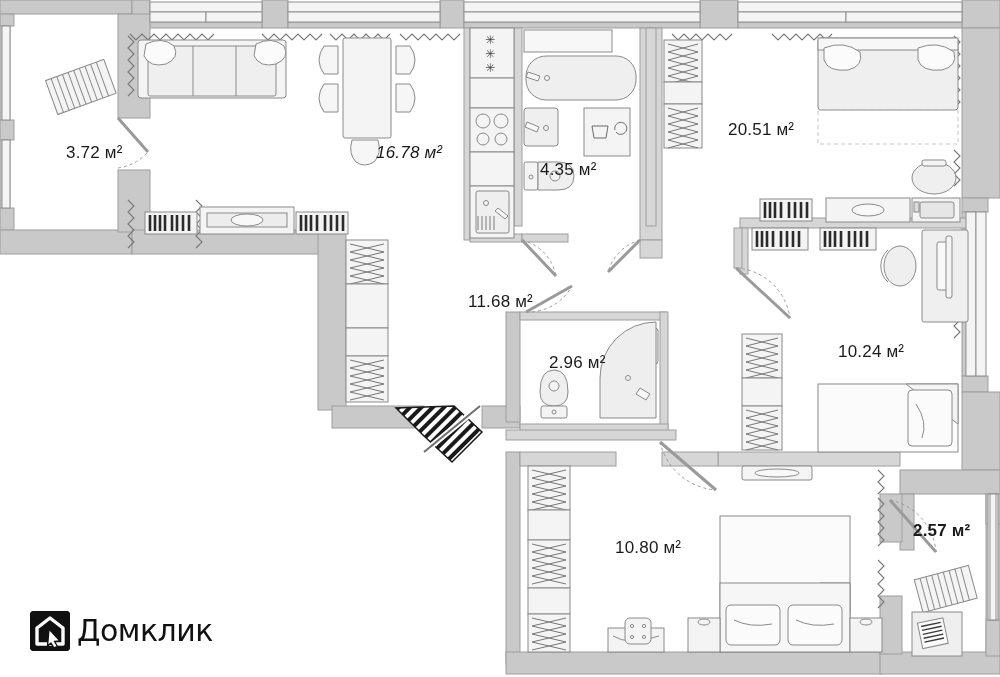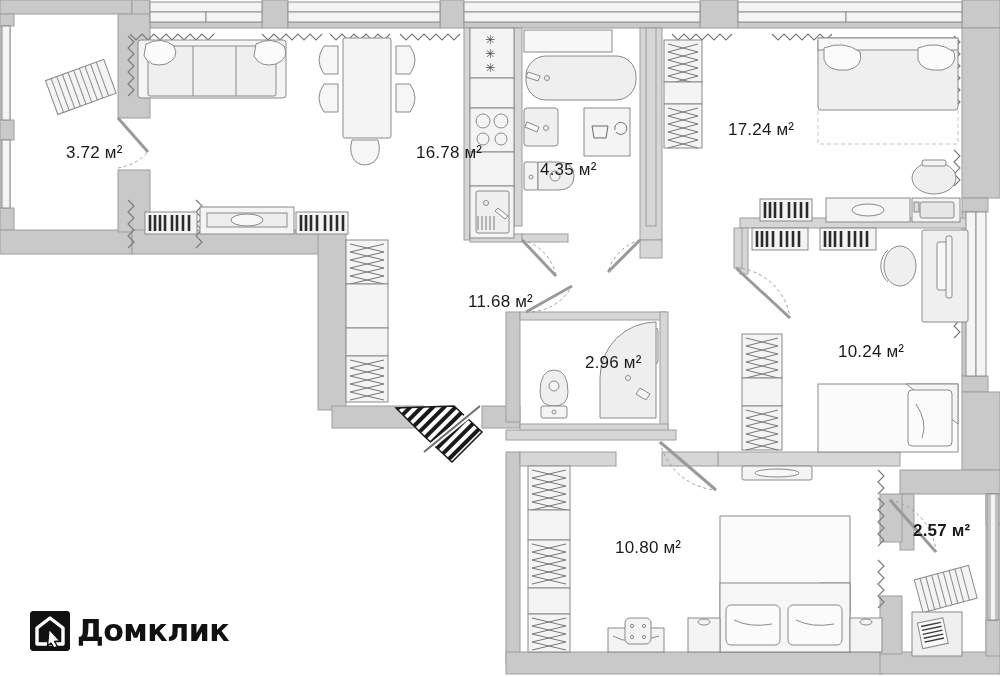--- a/index.html
+++ b/index.html
@@ -43,21 +43,21 @@
   #logo .mark {
     width: 40px;
     height: 40px;
     background: #111111;
     border-radius: 4px;
     position: relative;
     flex: 0 0 auto;
   }
   #logo .wordmark {
     font-family: "DejaVu Sans", sans-serif;
-    font-weight: bold;
+    font-weight: normal;
     font-size: 30px;
     color: #111111;
     letter-spacing: -0.5px;
     line-height: 1;
   }
 </style>
 </head>
 <body>
 
 <div id="plan-root">
@@ -569,26 +569,26 @@
       <g>
         <path d="M396 408 L424 436 L452 462 L482 432 L454 406 Z" fill="url(#entryHatch)" stroke="#1a1a1a" stroke-width="1.5"></path>
         <path d="M424 452 L480 406" stroke="#ffffff" stroke-width="6"></path>
         <path d="M424 452 L480 406" stroke="#6f6f6f" stroke-width="2"></path>
       </g>
 
     </g>
   </svg>
 
   <div class="area-label" style="left:22px;  top:143px;margin-left:44px;">3.72 м²</div>
-  <div class="area-label" style="left:416px; top:143px;">16.78 м²</div>
+  <div class="area-label" style="left:376px; top:143px;font-style:italic;">16.78 м²</div>
   <div class="area-label" style="left:540px; top:160px;">4.35 м²</div>
-  <div class="area-label" style="left:728px; top:120px;">17.24 м²</div>
+  <div class="area-label" style="left:728px; top:120px;">20.51 м²</div>
   <div class="area-label" style="left:838px; top:342px;">10.24 м²</div>
   <div class="area-label" style="left:428px; top:292px;margin-left:40px;">11.68 м²</div>
-  <div class="area-label" style="left:549px; top:353px;margin-left:36px;">2.96 м²</div>
+  <div class="area-label" style="left:549px; top:353px;">2.96 м²</div>
   <div class="area-label" style="left:615px; top:538px;">10.80 м²</div>
   <div class="area-label" style="left:913px; top:521px;font-weight:bold;">2.57 м²</div>
 
   <div id="logo">
     <span class="mark">
       <svg width="40" height="40" viewBox="0 0 40 40" aria-hidden="true">
         <rect x="0" y="0" width="40" height="40" rx="4" fill="#111111"></rect>
         <path d="M20 7 L33 17 L33 33 L7 33 L7 17 Z" fill="none" stroke="#ffffff" stroke-width="3.4" stroke-linejoin="round"></path>
         <path d="M19 18 L30 30 L24.5 30.5 L27.5 35.5 L24 37 L21 32 L17.5 35 Z" fill="#ffffff" stroke="#111111" stroke-width="1.4" stroke-linejoin="round"></path>
       </svg>

